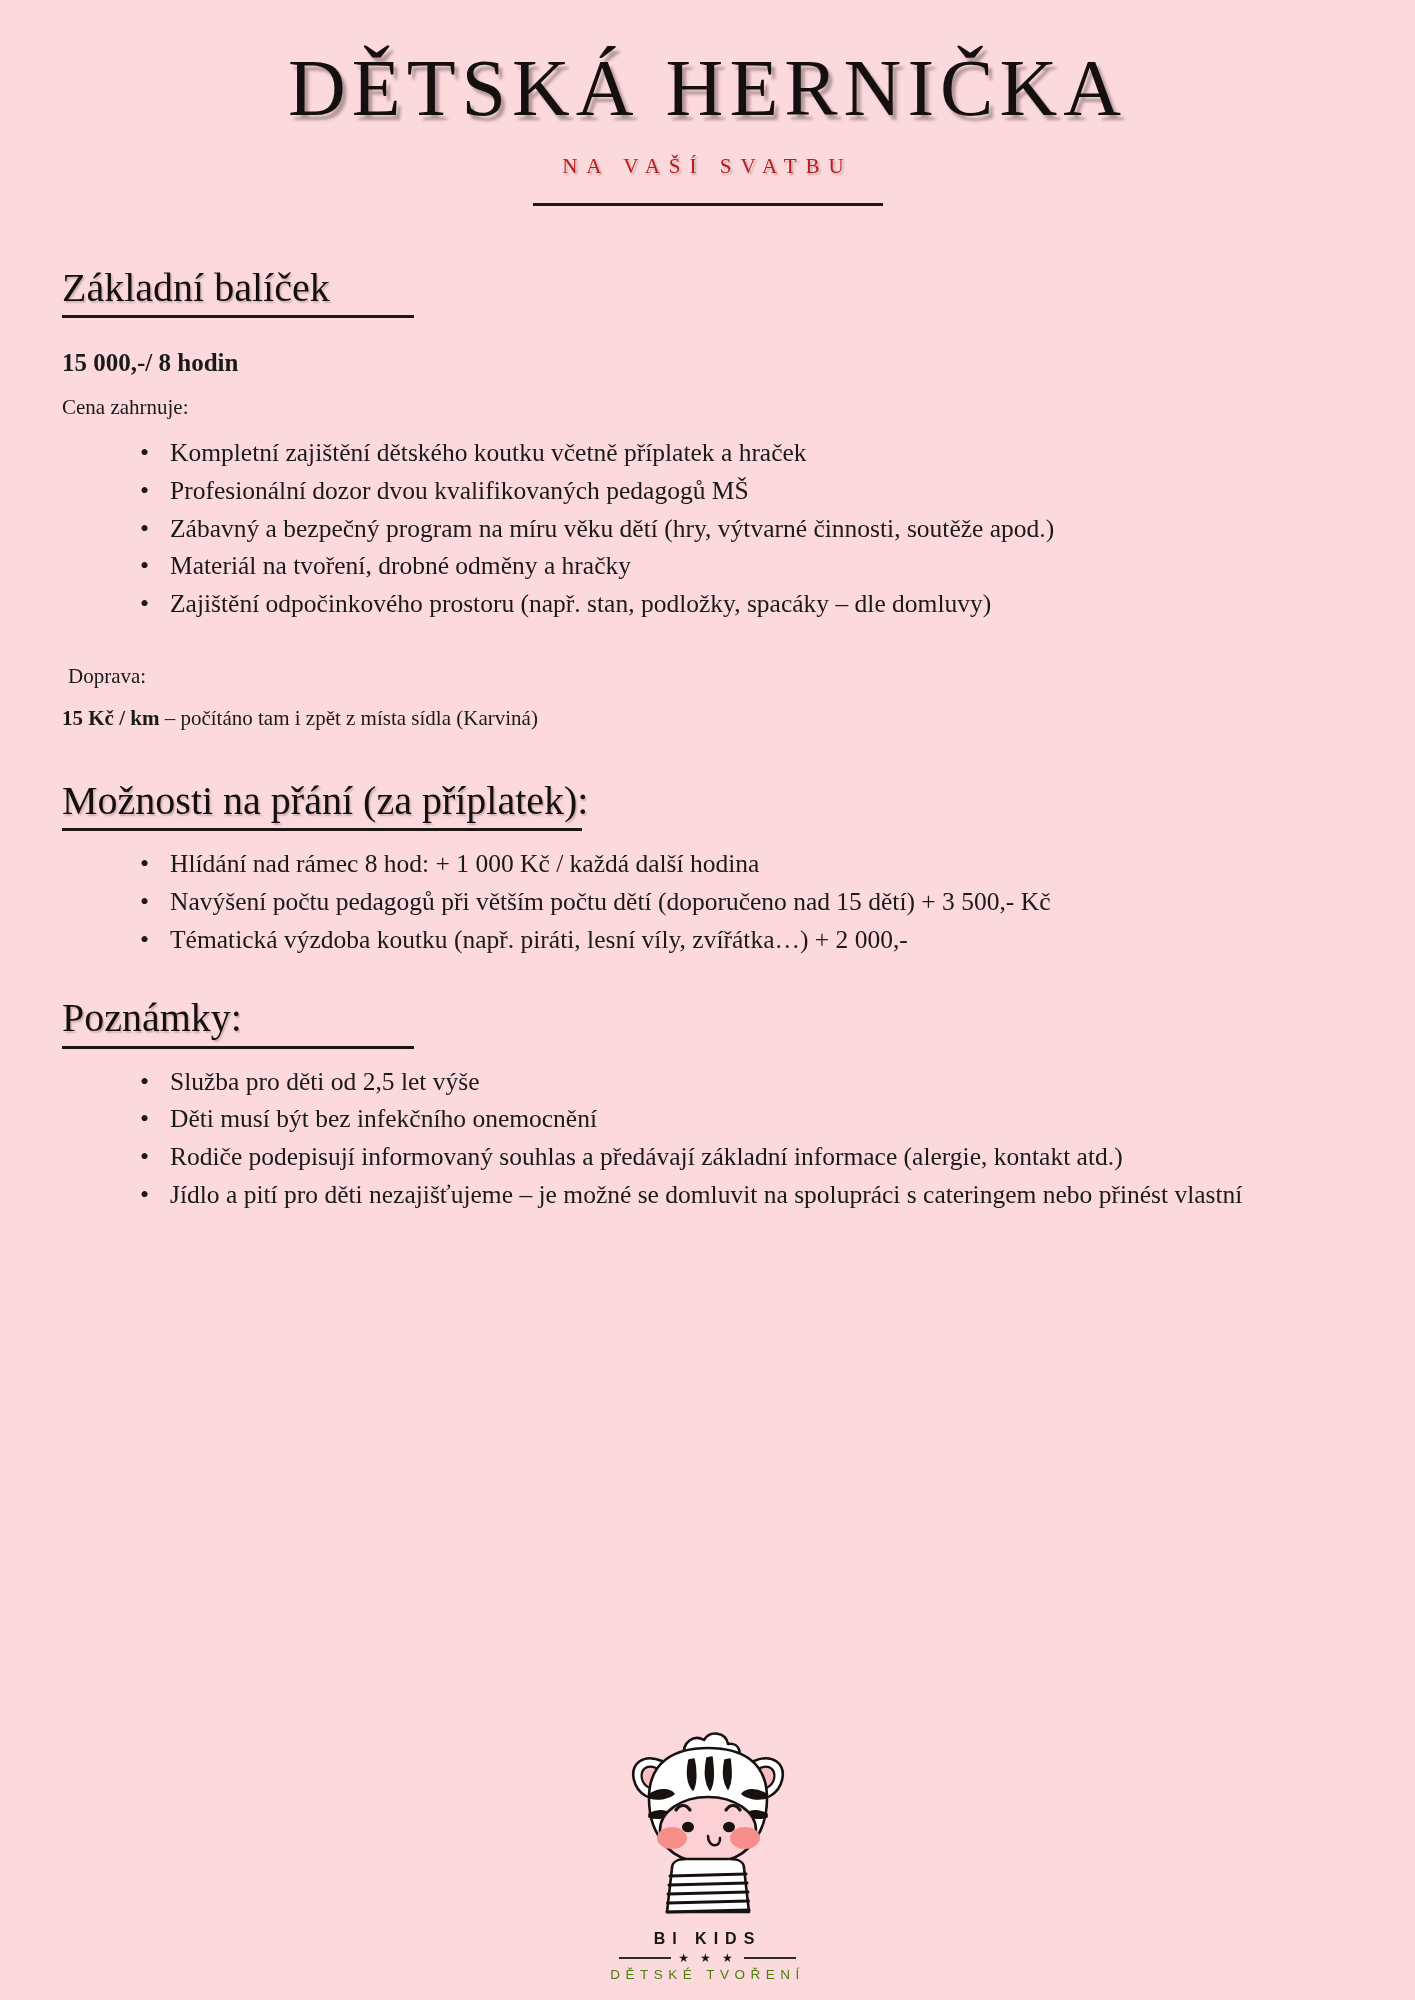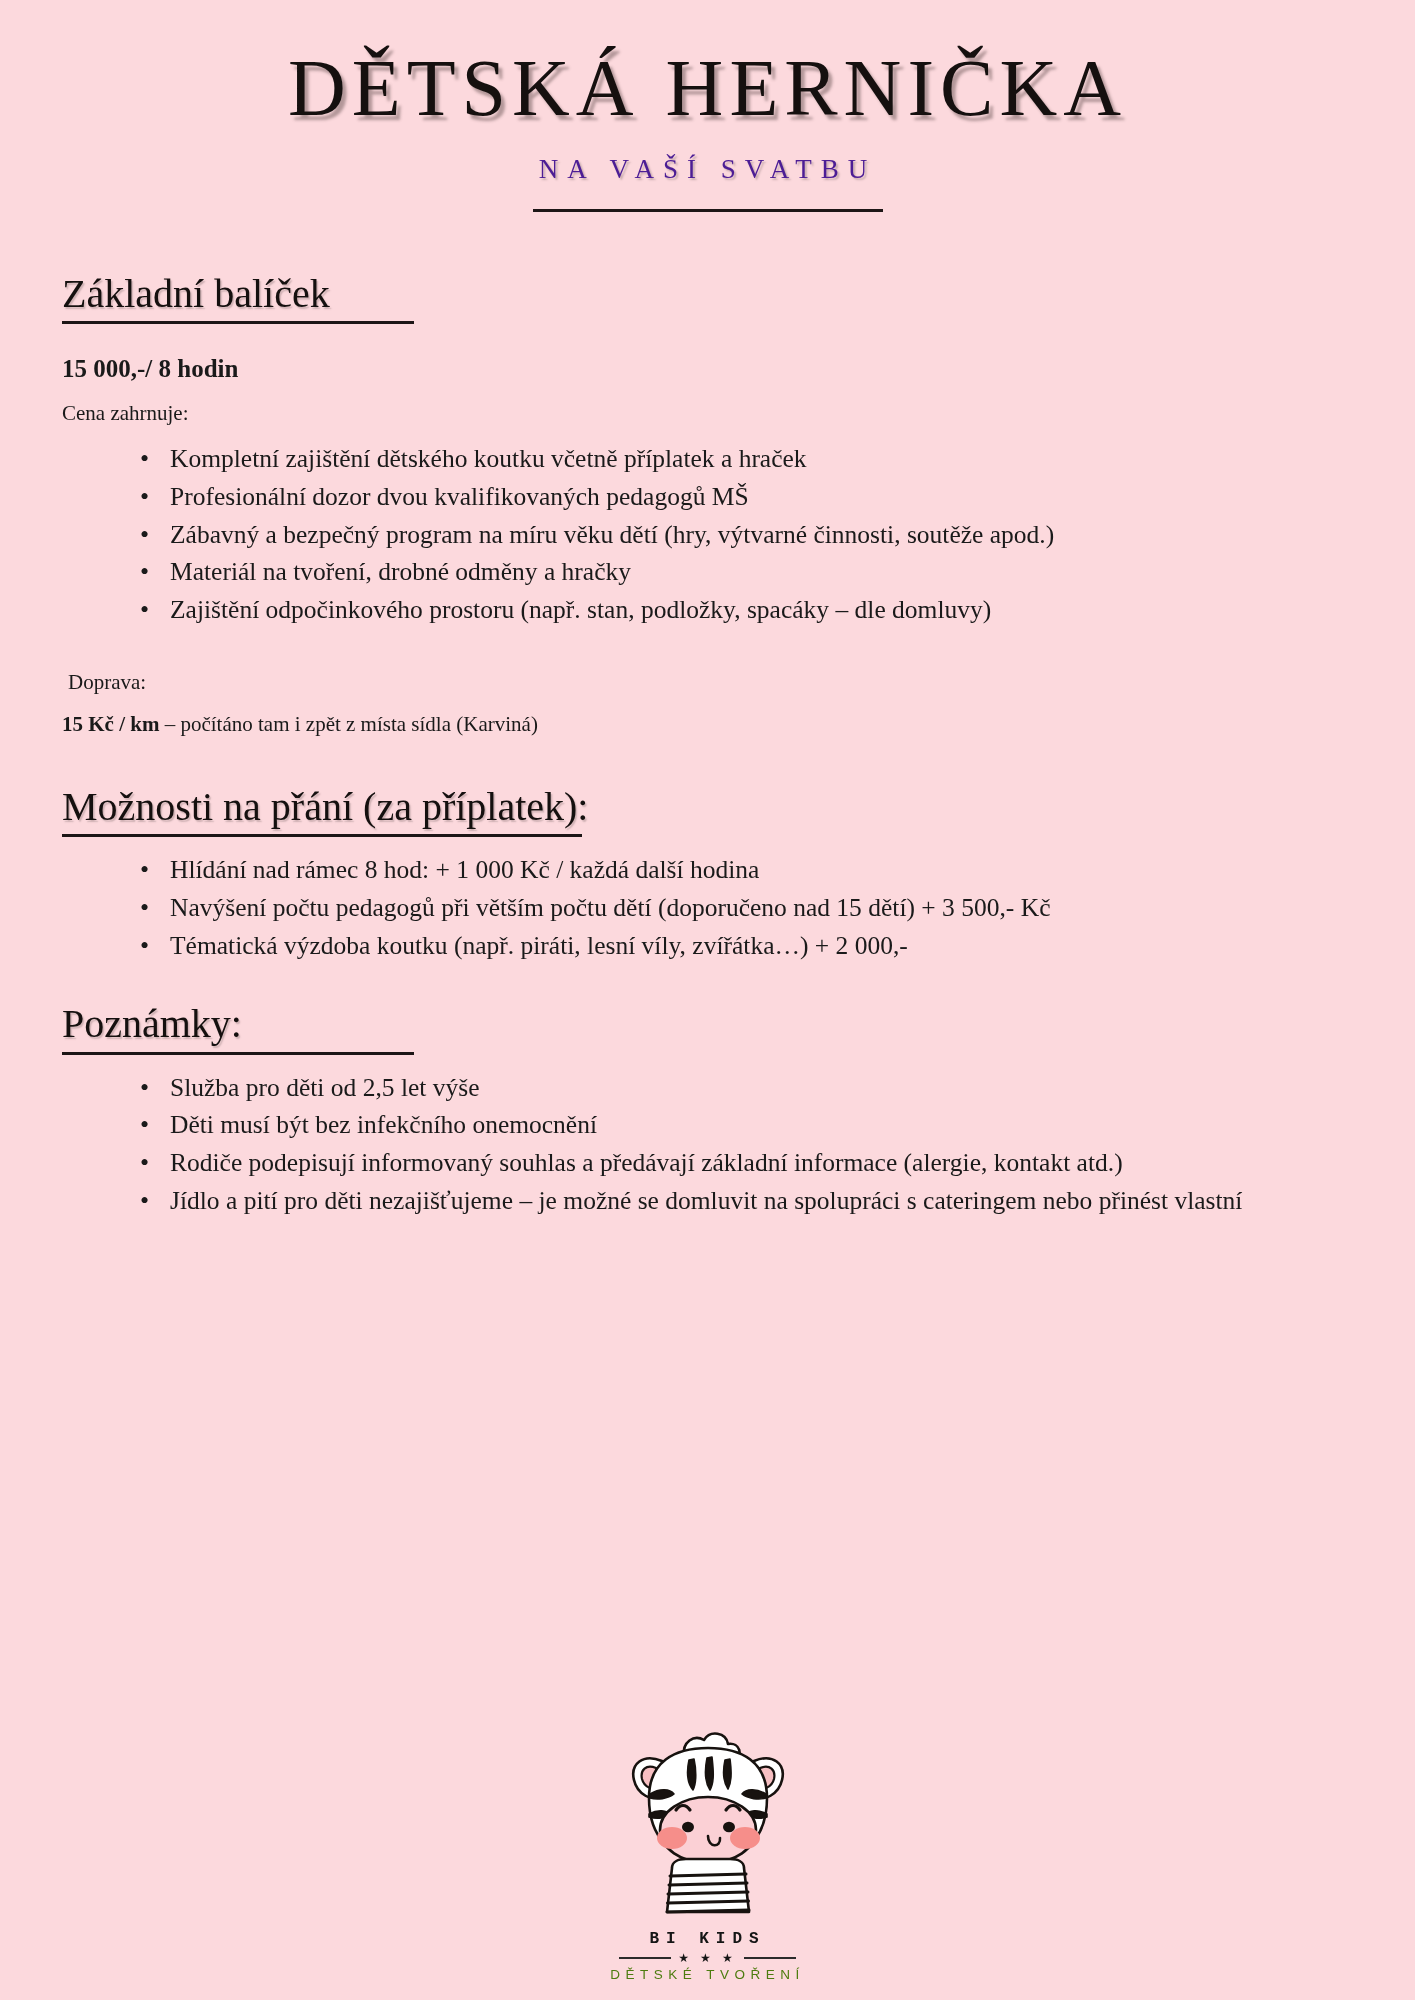--- a/index.html
+++ b/index.html
@@ -33,24 +33,24 @@
     font-size: 80px;
     letter-spacing: 6px;
     font-weight: 400;
     line-height: 1.0;
     margin: 0;
     color: #15100f;
     text-shadow: 4px 5px 3px rgba(90,70,70,0.45);
   }
   .sub-title {
     font-family: "Liberation Serif", "DejaVu Serif", serif;
-    font-size: 27px;
+    font-size: 21px;
     letter-spacing: 9px;
     margin: 26px 0 0 0;
-    color: #4c1d95;
+    color: #b91c1c;
     text-shadow: 2px 2px 2px rgba(120,100,100,0.40);
   }
   .header-rule {
     width: 350px;
     height: 3px;
     background: #1d1616;
     margin: 24px auto 0 auto;
   }
 
   
@@ -129,21 +129,21 @@
     bottom: 18px;
     text-align: center;
   }
   .logo-svg-wrap {
     display: block;
     margin: 0 auto;
     width: 180px;
     height: 200px;
   }
   .logo-name {
-    font-family: Liberation Mono, monospace;
+    font-family: Liberation Sans, sans-serif;
     font-size: 16px;
     font-weight: bold;
     letter-spacing: 7px;
     margin: 4px 0 0 0;
     color: #151515;
   }
   .logo-stars-row {
     display: flex;
     align-items: center;
     justify-content: center;

